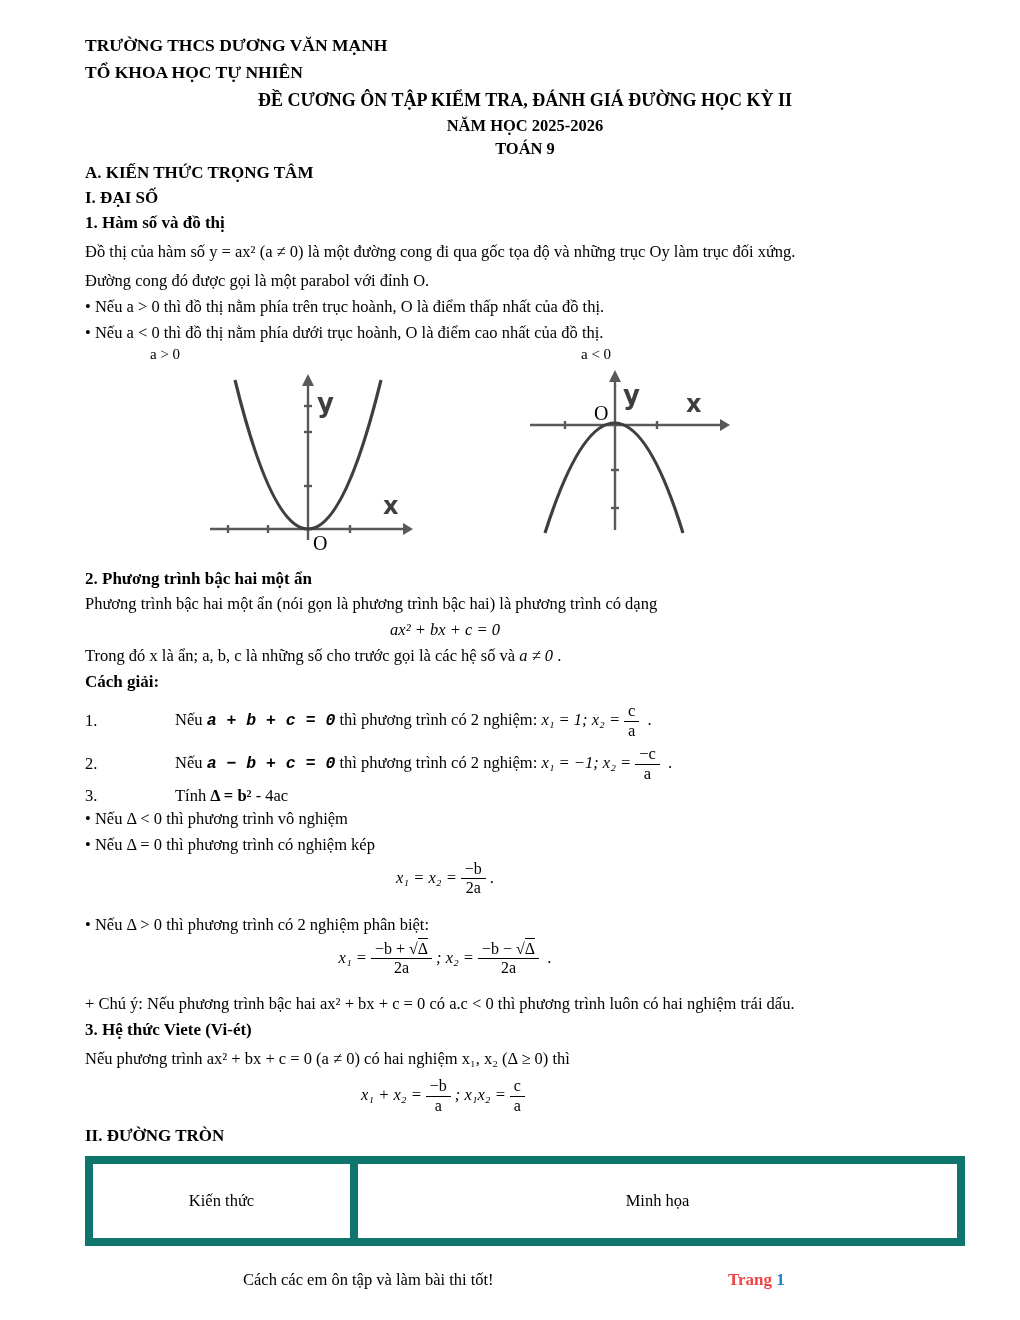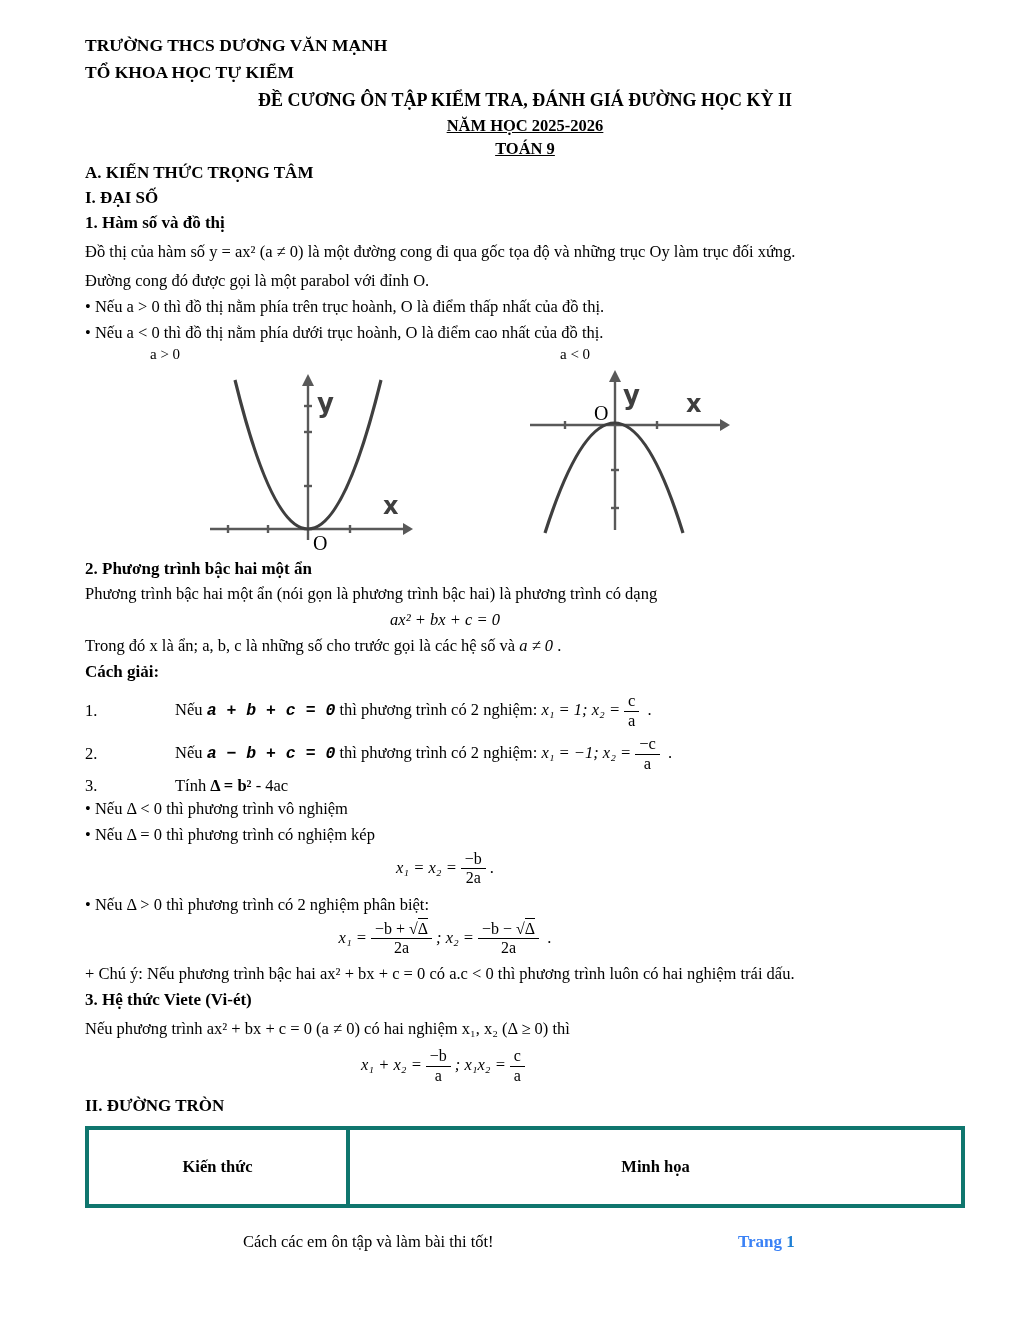--- a/index.html
+++ b/index.html
@@ -4,71 +4,71 @@
 <style>
   html,body{margin:0;padding:0;background:#fff;}
   body{width:1020px;height:1320px;overflow:hidden;position:relative;
        font-family:"Liberation Serif","DejaVu Serif",serif;color:#000;}
   .page{padding:32px 55px 0 85px;box-sizing:border-box;width:1020px;height:1320px;position:relative;}
   .b{font-weight:bold;}
   .it{font-style:italic;}
   .bi{font-weight:bold;font-style:italic;font-family:Liberation Mono, monospace;}
   .hdr1{font-size:17.5px;font-weight:bold;line-height:27px;}
   .hdr-title{font-size:18px;font-weight:bold;text-align:center;line-height:28px;}
-  .hdr-sub{font-size:16.5px;font-weight:bold;text-align:center;line-height:23px;text-decoration:underline;}
+  .hdr-sub{font-size:16.5px;font-weight:bold;text-align:center;line-height:23px;}
   .h1{font-size:17px;font-weight:bold;line-height:25px;}
   .p{font-size:16.5px;line-height:26px;}
   .p-tall{font-size:16.5px;line-height:33px;}
-  .mt2{margin-top:2px;} .mt4{} .mt6{margin-top:6px;}
+  .mt2{margin-top:12px;} .mt4{} .mt6{margin-top:6px;}
   .ceq{width:720px;text-align:center;}
   .frac{display:inline-block;vertical-align:middle;text-align:center;line-height:1.15;margin:2px 4px;}
   .fnum{display:block;border-bottom:1.4px solid #000;padding:0 4px;}
   .fden{display:block;padding:0 4px;}
   .radbar{border-top:1.4px solid #000;padding-top:1px;}
   .lrow{display:flex;align-items:center;font-size:16.5px;}
   .numcol{width:90px;flex:none;}
   .figlabels{position:relative;height:22px;font-size:15px;}
   .figlabels span{position:absolute;top:0;}
   .figs{position:relative;height:186px;}
   .figs svg{position:absolute;top:0;}
   .tbl{width:880px;border-collapse:collapse;margin-top:8px;}
-  .tbl td{border:4px solid #0f766e;height:72px;text-align:center;vertical-align:middle;
-          font-size:16.5px;font-weight:bold;}
+  .tbl td{border:8px solid #0f766e;height:72px;text-align:center;vertical-align:middle;
+          font-size:16.5px;font-weight:normal;}
   .tbl{border-bottom:1px solid #000;}
   .footer{position:relative;height:30px;margin-top:24px;font-size:16.5px;}
   .footer .wish{position:absolute;left:158px;top:0;}
   .footer .pg{position:absolute;left:643px;top:0;font-weight:bold;font-size:17px;}
-  .red{color:#3b82f6;margin-left:10px;} .blue{color:#1f7fd4;}
+  .red{color:#ef4444;} .blue{color:#1f7fd4;}
   .axis-label{font-family:"DejaVu Sans","Liberation Sans",sans-serif;font-weight:bold;}
 </style>
 </head>
 <body>
 
 <div class="page">
 
   <div class="hdr1">TRƯỜNG THCS DƯƠNG VĂN MẠNH</div>
-  <div class="hdr1">TỔ KHOA HỌC TỰ KIỂM</div>
+  <div class="hdr1">TỔ KHOA HỌC TỰ NHIÊN</div>
   <div class="hdr-title">ĐỀ CƯƠNG ÔN TẬP KIỂM TRA, ĐÁNH GIÁ ĐƯỜNG HỌC KỲ II</div>
   <div class="hdr-sub">NĂM HỌC 2025-2026</div>
   <div class="hdr-sub">TOÁN 9</div>
 
   <div class="h1">A. KIẾN THỨC TRỌNG TÂM</div>
   <div class="h1">I. ĐẠI SỐ</div>
   <div class="h1">1. Hàm số và đồ thị</div>
 
   <div class="p-tall">
     <span>Đồ thị của hàm số </span><span>y = ax² (a ≠ 0)</span><span> là một đường cong đi qua gốc tọa độ và những trục Oy làm trục đối xứng.</span>
   </div>
   <div class="p">Đường cong đó được gọi là một parabol với đỉnh O.</div>
   <div class="p">• Nếu a &gt; 0 thì đồ thị nằm phía trên trục hoành, O là điểm thấp nhất của đồ thị.</div>
   <div class="p">• Nếu a &lt; 0 thì đồ thị nằm phía dưới trục hoành, O là điểm cao nhất của đồ thị.</div>
 
   <div class="figlabels">
     <span style="left:65px;">a &gt; 0</span>
-    <span style="left:475px;">a &lt; 0</span>
+    <span style="left:496px;">a &lt; 0</span>
   </div>
 
   <div class="figs">
     <svg style="left:110px;" width="230" height="186" viewBox="0 0 230 186">
       <g stroke="#595959" stroke-width="2.4" fill="none">
         <line x1="15" y1="161" x2="208" y2="161"></line>
         <line x1="113" y1="172" x2="113" y2="16"></line>
         <line x1="33" y1="157" x2="33" y2="165"></line>
         <line x1="73" y1="157" x2="73" y2="165"></line>
         <line x1="155" y1="157" x2="155" y2="165"></line>

